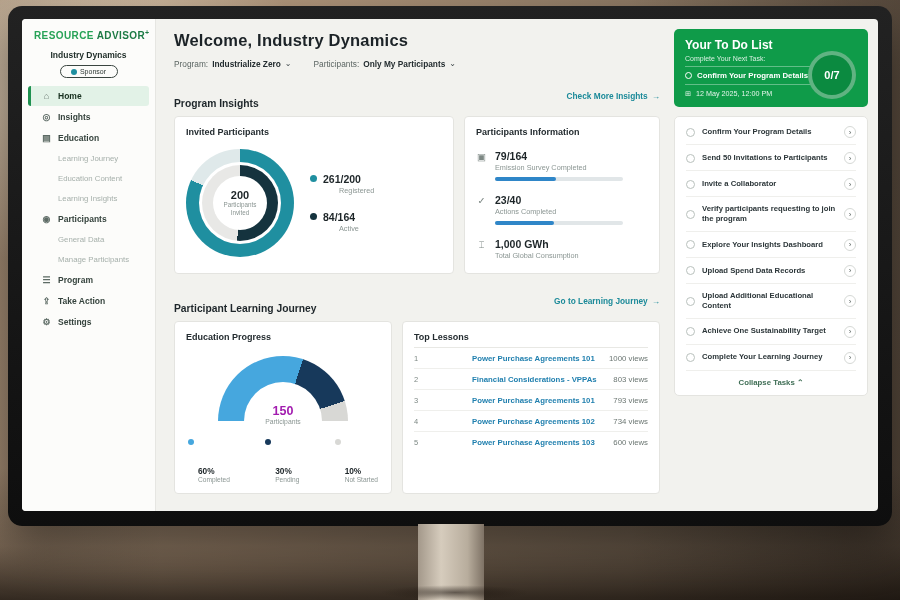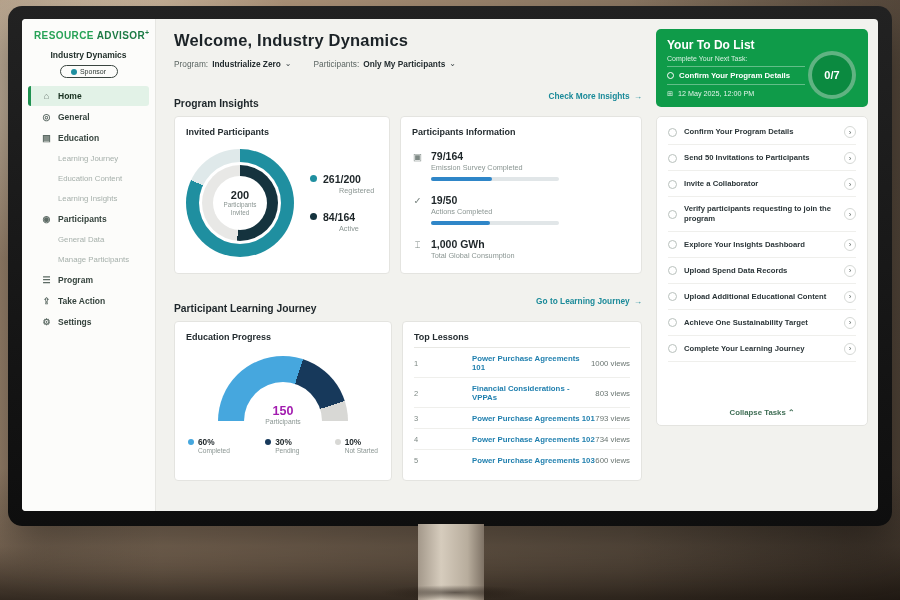--- a/index.html
+++ b/index.html
@@ -62,21 +62,21 @@
   .filter .fval { font-weight:bold; color:#242d30; }
   .filter .chev { font-size:8px; color:#40494c; }
   .section-row { display:flex; justify-content:space-between; align-items:center; margin-top:13px; margin-bottom:7px; }
   .section-title { font-size:10.3px; font-weight:bold; color:#1e262a;margin-top:16px; }
   .section-link { font-size:8.3px; font-weight:bold; color:#1b8a99; cursor:pointer; display:flex; align-items:center; gap:4px; }
   .cards-row { display:flex; gap:10px; }
   .card { background:#fff; border:1px solid #e4e4e0; border-radius:4px; padding:10px 11px; }
   .card-title { font-size:9px; font-weight:bold; color:#242c30; }
 
   
-  .card-invited { width:216px; min-height:158px; }
+  .card-invited { width:280px; min-height:158px; }
   .invited-body { display:flex; align-items:center; margin-top:12px; }
   .donut { position:relative; width:108px; height:108px; border-radius:50%; flex-shrink:0; }
   .donut-gap { position:absolute; inset:13px; border-radius:50%; background:#fff; }
   .donut-inner { position:absolute; inset:3px; border-radius:50%; }
   .donut-hole { position:absolute; inset:11px; border-radius:50%; background:#fff;
                 display:flex; flex-direction:column; align-items:center; justify-content:center; text-align:center; }
   .donut-hole .dv { font-size:11px; font-weight:bold; color:#1d2528; }
   .donut-hole .dl { font-size:6.3px; color:#8b9693; line-height:1.2; width:44px; }
   .inv-legend { margin-left:16px; display:flex; flex-direction:column; gap:16px; }
   .leg-item { display:flex; align-items:flex-start; gap:6px; }
@@ -99,52 +99,52 @@
   .gauge-wrap { position:relative; width:130px; height:65px; margin:14px auto 0 auto; }
   .gauge-fill { position:absolute; inset:0; border-radius:130px 130px 0 0; }
   .gauge-hole { position:absolute; left:26px; top:26px; width:78px; height:39px;
                 border-radius:78px 78px 0 0; background:#fff; }
   .gauge-center { position:absolute; left:0; bottom:-4px; width:100%; text-align:center; }
   .gauge-center .gv { font-size:12.5px; font-weight:bold; color:#a21caf; }
   .gauge-center .gl { font-size:6.8px; color:#8b9693; }
   .edu-legend { display:flex; justify-content:space-between; margin-top:16px; padding:0 2px; }
   .edu-leg-item { display:flex; gap:4px; align-items:flex-start; }
   .edu-dot { width:6px; height:6px; border-radius:50%; margin-top:2px; flex-shrink:0; }
-  .edu-pct { font-size:8.3px; font-weight:bold; color:#1d2528; }
+  .edu-pct { font-size:8.3px; font-weight:bold; color:#1d2528;margin-top:29px; }
   .edu-lab { font-size:6.6px; color:#8b9693; }
 
   
   .card-lessons { flex:1; min-height:150px; }
   .lesson-row { display:flex; align-items:center; padding:6px 0 5px 0; border-bottom:1px solid #efefec; }
   .lesson-row:last-child { border-bottom:none; }
   .lesson-rank { width:14px; font-size:7.5px; color:#7d8884; }
   .lesson-title { flex:1; font-size:7.8px; font-weight:600; color:#1f7fae; cursor:pointer;padding-left:44px; }
   .lesson-views { font-size:7.8px; color:#6b7672; }
   .lessons-head { padding-bottom:5px; border-bottom:1px solid #e8e8e4; }
 
   
-  .right { width:222px; padding:10px 10px 0 0; flex-shrink:0; display:flex; flex-direction:column; }
+  .right { width:204px; padding:10px 10px 0 0; flex-shrink:0; display:flex; flex-direction:column; }
   .todo-card { background:#0f9b49; border-radius:5px; color:#fff; padding:9px 11px; position:relative; }
   .todo-title { font-size:12px; font-weight:bold; }
   .todo-sub { font-size:7px; color:#d9f0e2; margin-top:3px; }
   .todo-next { display:flex; align-items:center; gap:5px; font-size:7.8px; font-weight:bold;
                border-top:1px solid rgba(255,255,255,0.35); border-bottom:1px solid rgba(255,255,255,0.35);
                padding:4px 0; margin-top:4px; width:138px; }
   .todo-next .radio { width:7px; height:7px; border:1.5px solid #fff; border-radius:50%; flex-shrink:0; }
   .todo-due { display:flex; align-items:center; gap:5px; font-size:7.2px; color:#e3f4ea; margin-top:4px; }
   .todo-ring { position:absolute; right:12px; top:22px; width:48px; height:48px; border-radius:50%;
                border:4px solid rgba(255,255,255,0.35); display:flex; align-items:center; justify-content:center;
                font-size:11px; font-weight:bold; color:#fff; background:#0b8a40; }
   .tasks-card { background:#fff; border:1px solid #e4e4e0; border-radius:5px; margin-top:9px; padding:2px 11px 4px 11px; }
   .task-row { display:flex; align-items:center; gap:7px; padding:7px 0 6px 0; border-bottom:1px solid #efefec; cursor:pointer; }
   .task-check { width:9px; height:9px; border:1px solid #b9c1bd; border-radius:50%; flex-shrink:0; }
   .task-label { flex:1; font-size:7.7px; font-weight:600; color:#2c3639; line-height:1.35; }
   .task-chev { width:12px; height:12px; border:1px solid #d6d9d6; border-radius:50%; flex-shrink:0;
                display:flex; align-items:center; justify-content:center; font-size:8px; color:#5c6663; }
-  .collapse-row { text-align:center; padding:7px 0 4px 0; font-size:7.8px; font-weight:bold; color:#3f6e55; cursor:pointer;margin-top:39px; }
+  .collapse-row { text-align:center; padding:7px 0 4px 0; font-size:7.8px; font-weight:bold; color:#3f6e55; cursor:pointer; }
   .news-card { background:#fff; border:1px solid #e4e4e0; border-radius:5px 5px 0 0; margin-top:9px; padding:8px 11px; }
   .news-title { font-size:9px; font-weight:bold; color:#1e262a; }
 </style>
 </head>
 <body>
 
 <div class="photo">
   <div class="monitor">
     <div class="screen">
 
@@ -158,21 +158,21 @@
           <span class="dot"></span>
           <span>Sponsor</span>
         </div>
         <nav class="nav" id="nav">
             <div class="nav-item active">
               <span class="nav-ic">⌂</span>
               <span>Home</span>
             </div>
             <div class="nav-item">
               <span class="nav-ic">◎</span>
-              <span>General</span>
+              <span>Insights</span>
             </div>
             <div class="nav-item">
               <span class="nav-ic">▤</span>
               <span>Education</span>
             </div>
             <div class="nav-item sub">
               <span>Learning Journey</span>
             </div>
             <div class="nav-item sub">
               <span>Education Content</span>
@@ -271,21 +271,21 @@
                 <div class="stat-val">79/164</div>
                 <div class="stat-lab">Emission Survey Completed</div>
                 <div class="stat-track">
                   <div class="stat-fill" style="width: 48%;"></div>
                 </div>
               </span>
             </div>
             <div class="stat">
               <span class="stat-ic">✓</span>
               <span>
-                <div class="stat-val">19/50</div>
+                <div class="stat-val">23/40</div>
                 <div class="stat-lab">Actions Completed</div>
                 <div class="stat-track">
                   <div class="stat-fill" style="width: 46%;"></div>
                 </div>
               </span>
             </div>
             <div class="stat">
               <span class="stat-ic">⌶</span>
               <span>
                 <div class="stat-val">1,000 GWh</div>

